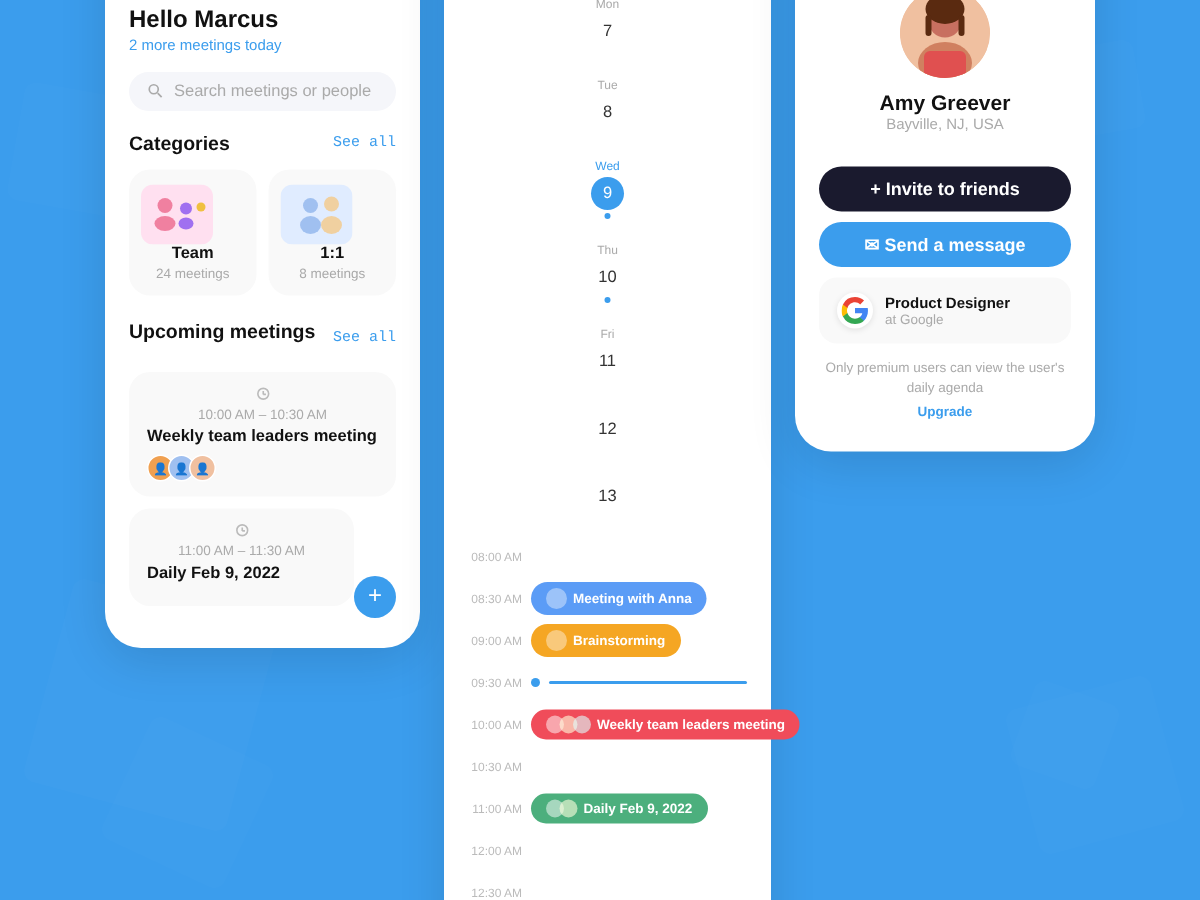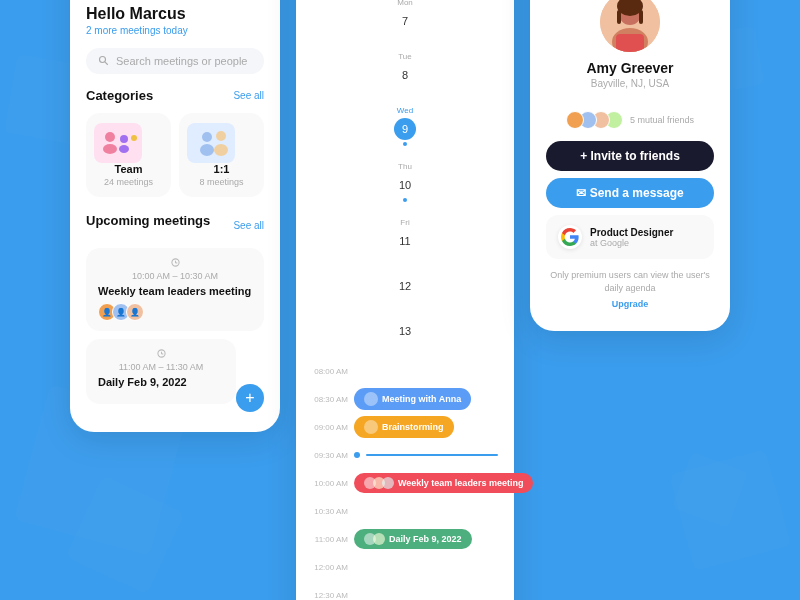--- a/index.html
+++ b/index.html
@@ -56,21 +56,21 @@
     }
     .search-bar {
       background: #f5f6fa; border-radius: 20px;
       padding: 7px 12px; display: flex; align-items: center; gap: 6px;
       margin-bottom: 14px;
     }
     .search-bar span { color: #aaa; font-size: 11px; }
     .search-icon-svg { width: 12px; height: 12px; fill: none; stroke: #aaa; stroke-width: 2; }
     .section-header { display: flex; justify-content: space-between; align-items: center; margin-bottom: 10px; }
     .section-title { font-size: 13px; font-weight: 700; color: #111; }
-    .see-all { font-size: 10px; color: #3b9ded; }
+    .see-all { font-size: 10px; color: #3b9ded; font-family: Liberation Mono, monospace; }
     .categories { display: flex; gap: 8px; margin-bottom: 16px; }
     .category-card {
       flex: 1; background: #f9f9f9; border-radius: 14px;
       padding: 10px 8px; text-align: center;
     }
     .category-name { font-size: 11px; font-weight: 600; color: #111; }
     .category-count { font-size: 9px; color: #aaa; margin-top: 2px; }
     .upcoming-title { font-size: 13px; color: #111; margin-bottom: 10px; }
     .upcoming-title span { font-weight: 700; }
     .meeting-item {
@@ -424,31 +424,20 @@
 
           <ellipse cx="30" cy="14" rx="13" ry="10" fill="#5a2a10"></ellipse>
           <rect x="17" y="18" width="4" height="14" rx="2" fill="#5a2a10"></rect>
           <rect x="39" y="18" width="4" height="14" rx="2" fill="#5a2a10"></rect>
 
           <rect x="16" y="42" width="28" height="18" rx="4" fill="#e05050"></rect>
         </svg>
       </div>
       <div class="profile-name">Amy Greever</div>
       <div class="profile-location">Bayville, NJ, USA</div>
-      <div class="mutual-friends">
-        <div class="mutual-av-group">
-          <div class="mutual-av" style="background:#f0a050;z-index:5;"></div>
-          <div class="mutual-av" style="background:#a0c0f0;z-index:4;"></div>
-          <div class="mutual-av" style="background:#f0c0a0;z-index:3;"></div>
-          <div class="mutual-av" style="background:#c0f0a0;z-index:2;"></div>
-        </div>
-        <span class="mutual-text">
-          <span>5 mutual</span> <span>friends</span>
-        </span>
-      </div>
     </div>
 
     <button class="action-btn btn-dark">+ Invite to friends</button>
     <button class="action-btn btn-blue">✉ Send a message</button>
 
     <div class="company-card">
       <div class="google-icon">
         <svg width="18" height="18" viewBox="0 0 18 18">
           <path d="M17.64 9.2c0-.637-.057-1.251-.164-1.84H9v3.481h4.844c-.209 1.125-.843 2.078-1.796 2.717v2.258h2.908c1.702-1.567 2.684-3.875 2.684-6.615z" fill="#4285F4"></path>
           <path d="M9 18c2.43 0 4.467-.806 5.956-2.18l-2.908-2.259c-.806.54-1.837.86-3.048.86-2.344 0-4.328-1.584-5.036-3.711H.957v2.332A8.997 8.997 0 009 18z" fill="#34A853"></path>

